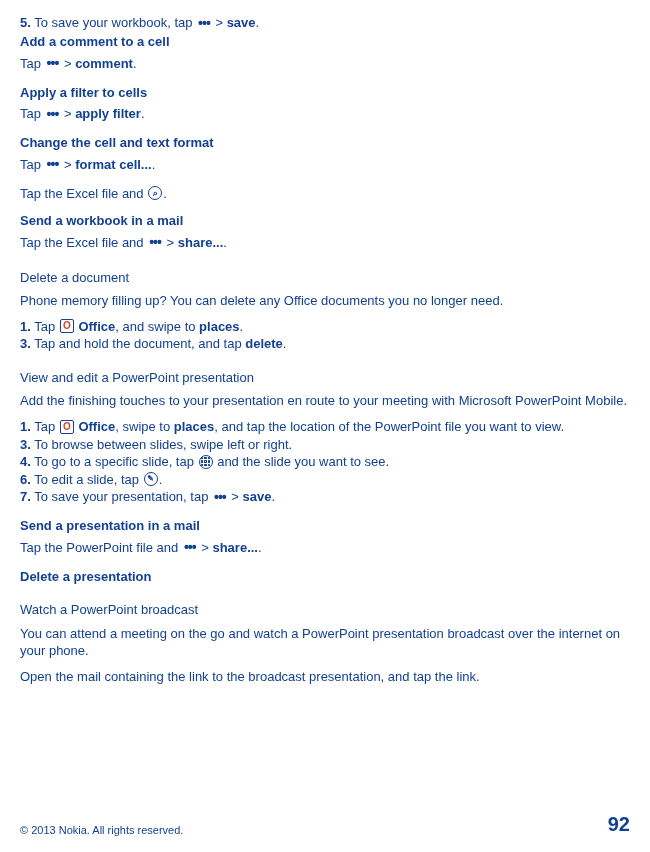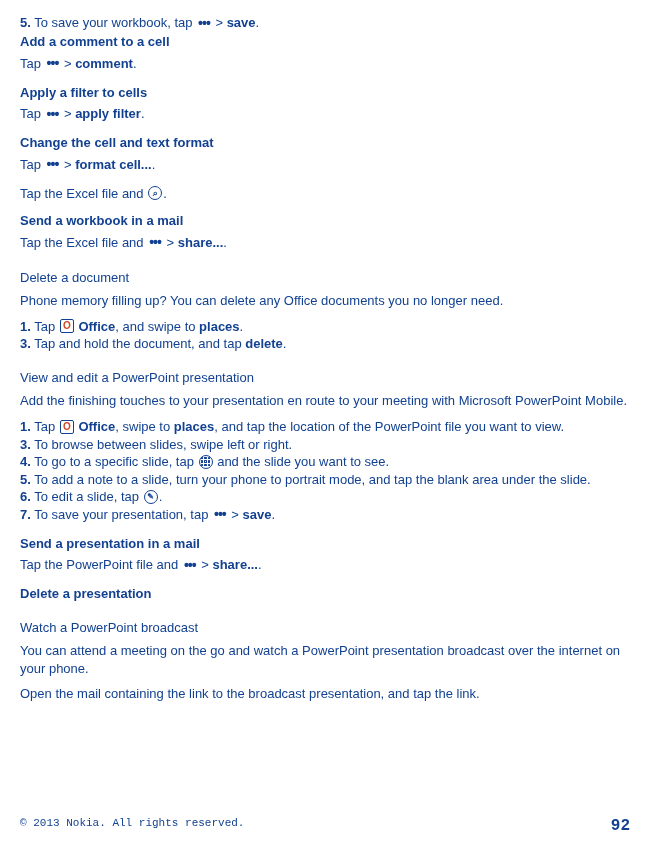--- a/index.html
+++ b/index.html
@@ -87,26 +87,25 @@
     color: #d24726;
     line-height: 1;
   }
   .footer {
     position: absolute;
     bottom: 14px;
     left: 20px;
     right: 20px;
     display: flex;
     justify-content: space-between;
-    align-items: flex-start;
+    align-items: flex-end;
     font-size: 11px;
-    font-family: Liberation Mono, monospace;
   }
   .page-num {
-    font-size: 16px;
+    font-size: 20px;
     font-weight: bold;
   }
   .grid3 {
     display: grid;
     grid-template-columns: 1fr 1fr 1fr;
     grid-template-rows: 1fr 1fr 1fr;
     width: 10px;
     height: 10px;
     gap: 0.5px;
   }
@@ -189,23 +188,20 @@
           <span></span>
           <span></span>
           <span></span>
           <span></span>
           <span></span>
           <span></span>
         </span>
       </span><span> and the slide you want to see.</span>
   </div>
   <div class="step">
-    <span class="num">5.</span><span> To add a note to a slide, turn your phone to portrait mode, and tap the blank area under the slide.</span>
-  </div>
-  <div class="step">
     <span class="num">6.</span><span> To edit a slide, tap </span><span class="icon-circle">
         <span class="icon-circle-inner" style="font-size:8px">✎</span>
       </span><span>.</span>
   </div>
   <div class="step">
     <span class="num">7.</span><span> To save your presentation, tap </span><span class="icon-dots">•••</span><span> &gt; </span><span class="bold">save</span><span>.</span>
   </div>
 </div>
 
 <div class="section" style="margin-top:10px">

